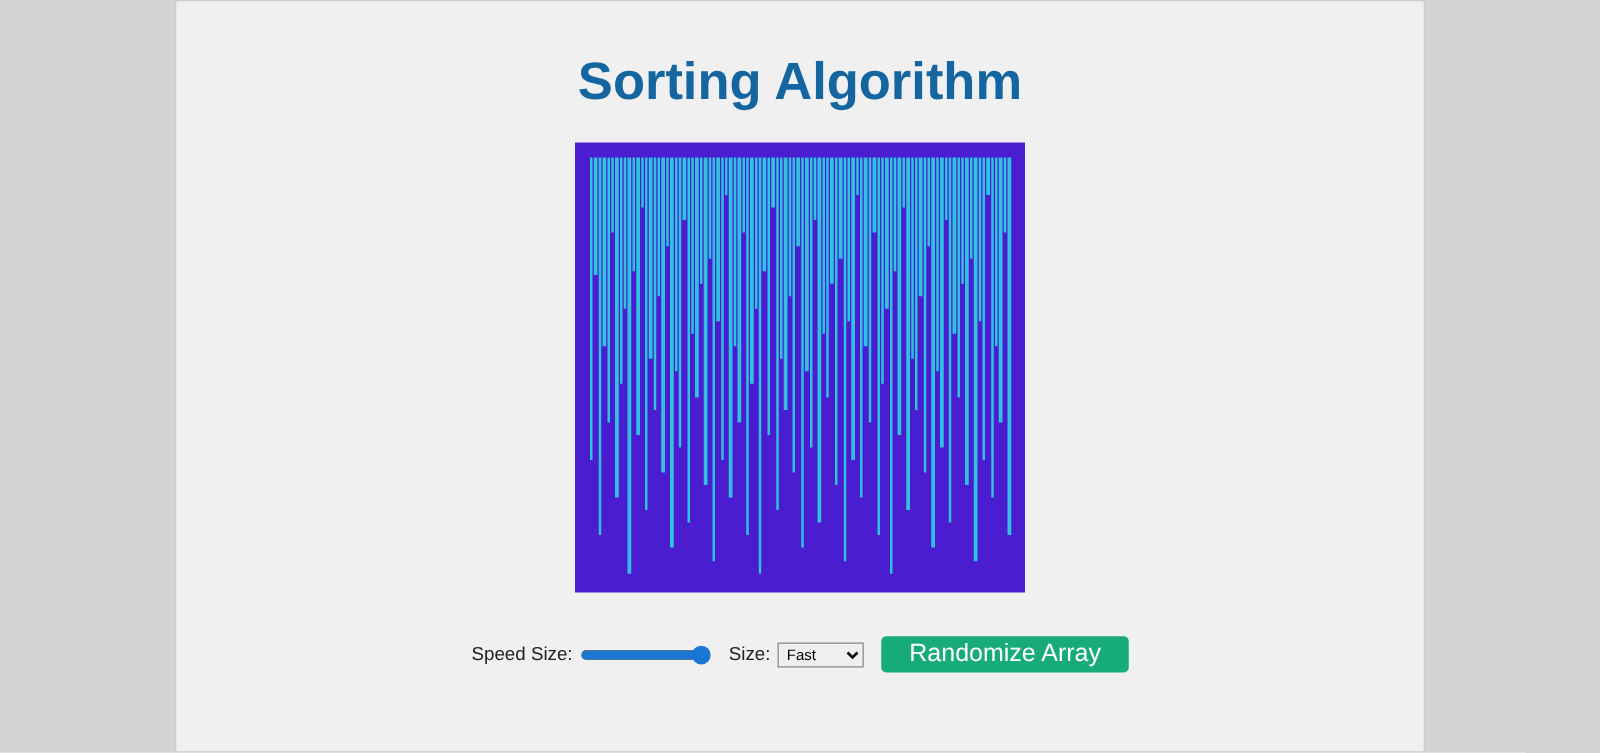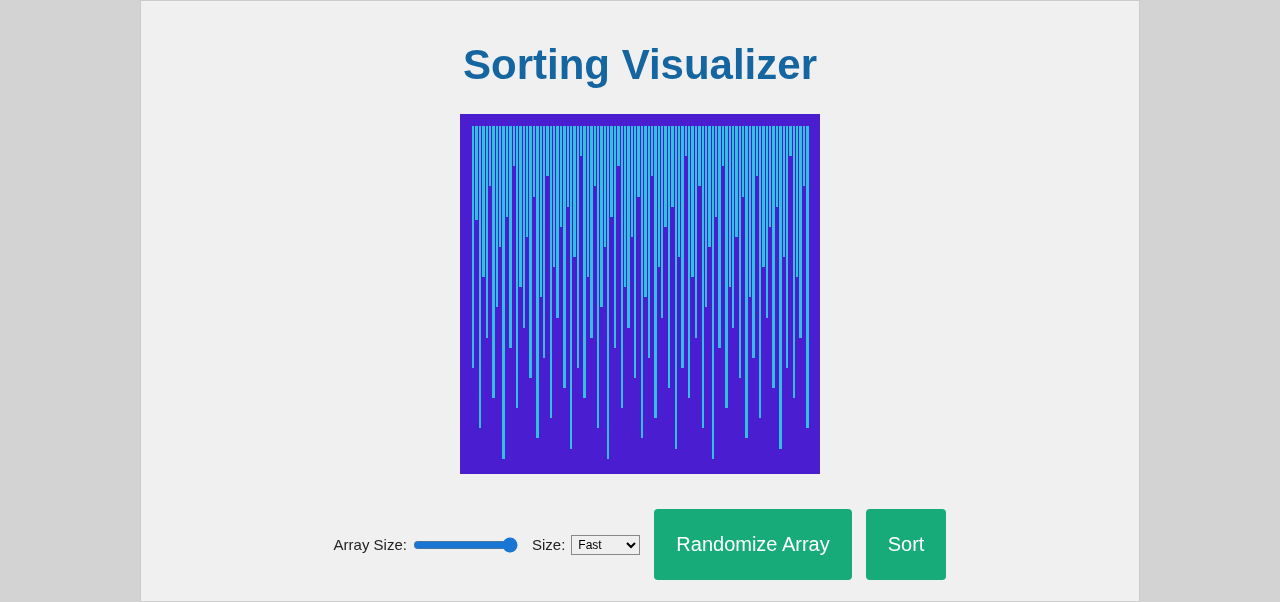--- a/index.html
+++ b/index.html
@@ -69,30 +69,30 @@
       padding: 1px 2px;
       border: 1px solid #888;
       background: #efefef;
     }
     .btn {
       background: #18ab7a;
       color: #fff;
       border: none;
       border-radius: 4px;
       font-size: 20px;
-      padding: 24px 22px;
+      padding: 3px 22px;
       cursor: pointer;
     }
   </style>
 </head>
 <body>
 
 <div class="app-frame">
 
-  <h1 class="title">Sorting Visualizer</h1>
+  <h1 class="title">Sorting Algorithm</h1>
 
   <div class="viz-wrap">
     <div class="viz" id="viz" style="background: rgb(75, 29, 209);">
         <div class="bar" style="height: 72%; background: rgb(48, 192, 224);"></div>
         <div class="bar" style="height: 28%; background: rgb(48, 192, 224);"></div>
         <div class="bar" style="height: 90%; background: rgb(48, 192, 224);"></div>
         <div class="bar" style="height: 45%; background: rgb(48, 192, 224);"></div>
         <div class="bar" style="height: 63%; background: rgb(48, 192, 224);"></div>
         <div class="bar" style="height: 18%; background: rgb(48, 192, 224);"></div>
         <div class="bar" style="height: 81%; background: rgb(48, 192, 224);"></div>
@@ -188,29 +188,28 @@
         <div class="bar" style="height: 45%; background: rgb(48, 192, 224);"></div>
         <div class="bar" style="height: 63%; background: rgb(48, 192, 224);"></div>
         <div class="bar" style="height: 18%; background: rgb(48, 192, 224);"></div>
         <div class="bar" style="height: 90%; background: rgb(48, 192, 224);"></div>
       </div>
   </div>
 
   <div class="controls">
 
     <div class="ctrl-group">
-      <span>Array Size:</span>
+      <span>Speed Size:</span>
       <input type="range" value="100" min="10" max="100" style="">
     </div>
 
     <div class="ctrl-group">
       <span>Size:</span>
       <select id="speed-select"><option>Slow</option><option>Medium</option><option selected="">Fast</option></select>
     </div>
 
 
     <button class="btn">Randomize Array</button>
 
-    <button class="btn">Sort</button>
 
   </div>
 
 </div>
 
 </body></html>

